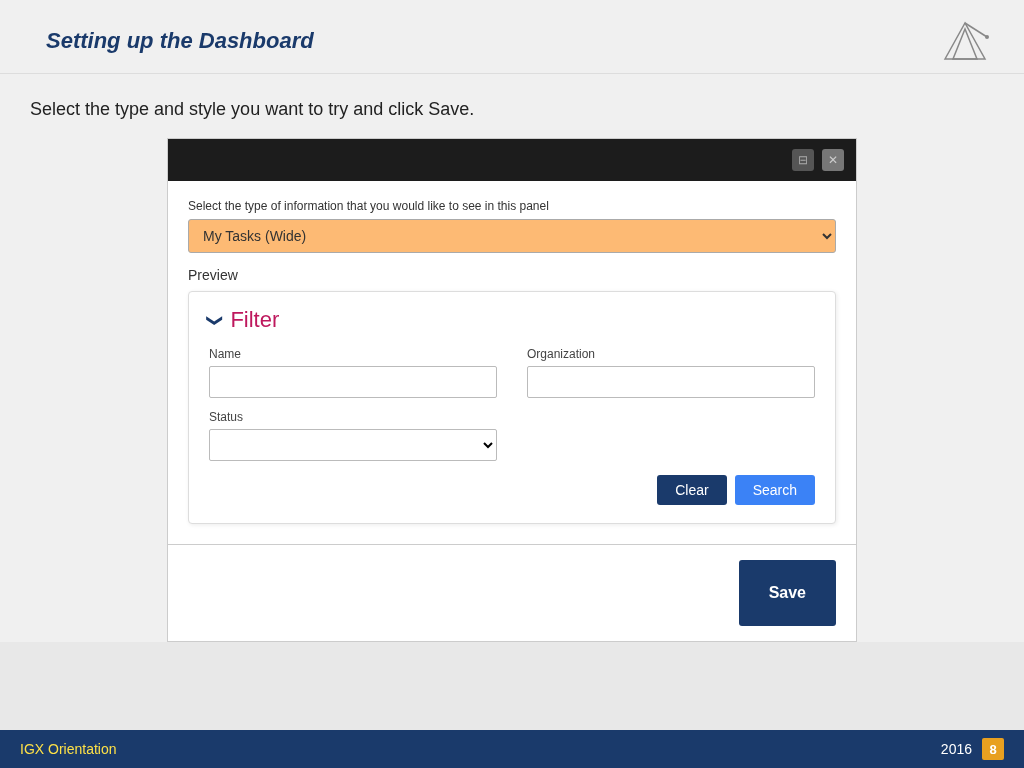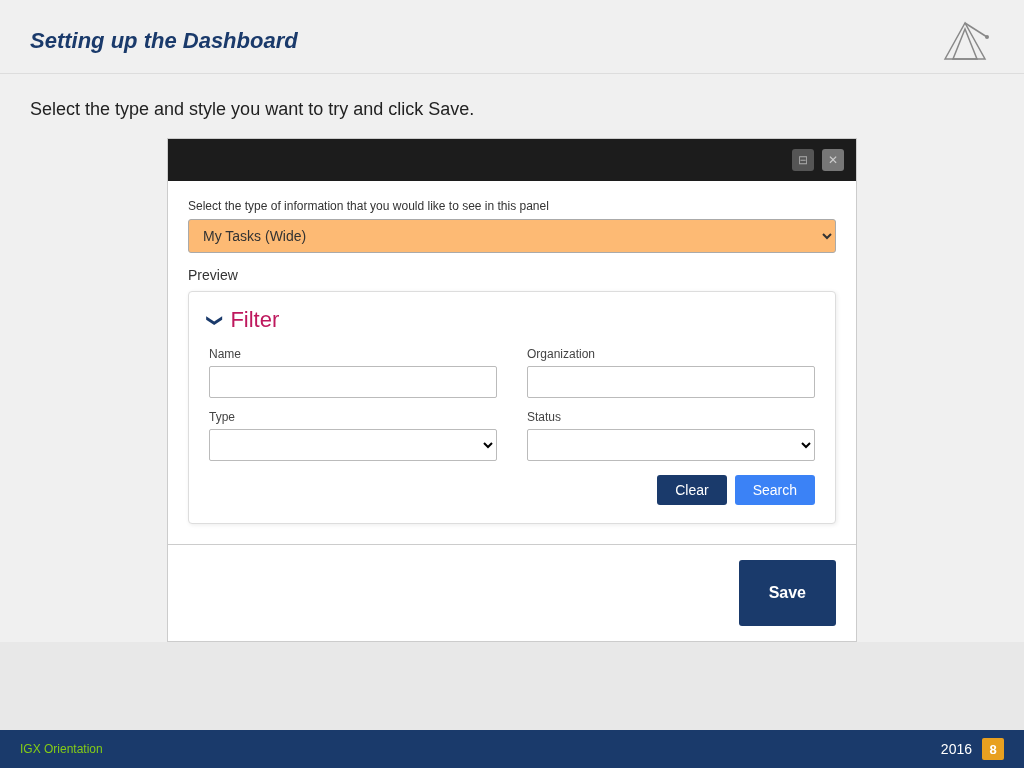--- a/index.html
+++ b/index.html
@@ -8,21 +8,21 @@
       background: #e8e8e8;
       width: 1024px;
       height: 768px;
       overflow: hidden;
       position: relative;
     }
 
     
     .header {
       background: #f0f0f0;
-      padding: 18px 30px 10px 30px;
+      padding: 18px 30px 10px 46px;
       display: flex;
       align-items: center;
       justify-content: space-between;
       border-bottom: 1px solid #ddd;
     }
     .header-title {
       color: #1a3a6b;
       font-size: 22px;
       font-weight: bold;
       font-style: italic;
@@ -220,22 +220,22 @@
       left: 0;
       right: 0;
       background: #1a3a6b;
       height: 38px;
       display: flex;
       align-items: center;
       justify-content: space-between;
       padding: 0 20px;
     }
     .footer-left {
-      color: #84cc16;
-      font-size: 12px;
+      color: #fde047;
+      font-size: 14px;
     }
     .footer-right {
       display: flex;
       align-items: center;
       gap: 10px;
     }
     .footer-year {
       color: white;
       font-size: 14px;
     }
@@ -304,26 +304,20 @@
           <div class="form-group">
             <label>Name</label>
             <input type="text" style="">
           </div>
 
           <div class="form-group">
             <label>Organization</label>
             <input type="text" style="">
           </div>
 
-          <div class="form-group">
-            <label>Type</label>
-            <select>
-              <option value=""></option>
-            </select>
-          </div>
 
           <div class="form-group">
             <label>Status</label>
             <select>
               <option value=""></option>
             </select>
           </div>
         </div>
 
         <div class="filter-actions">

